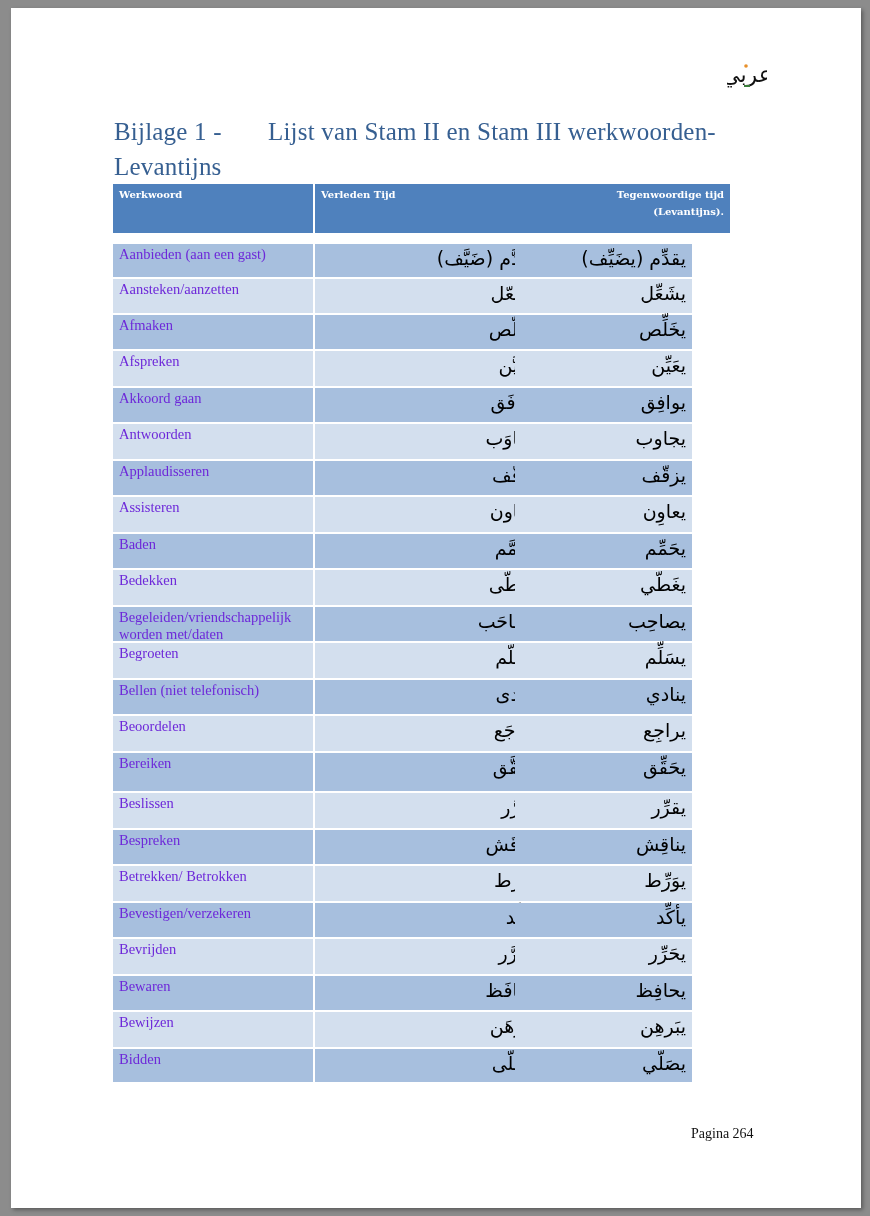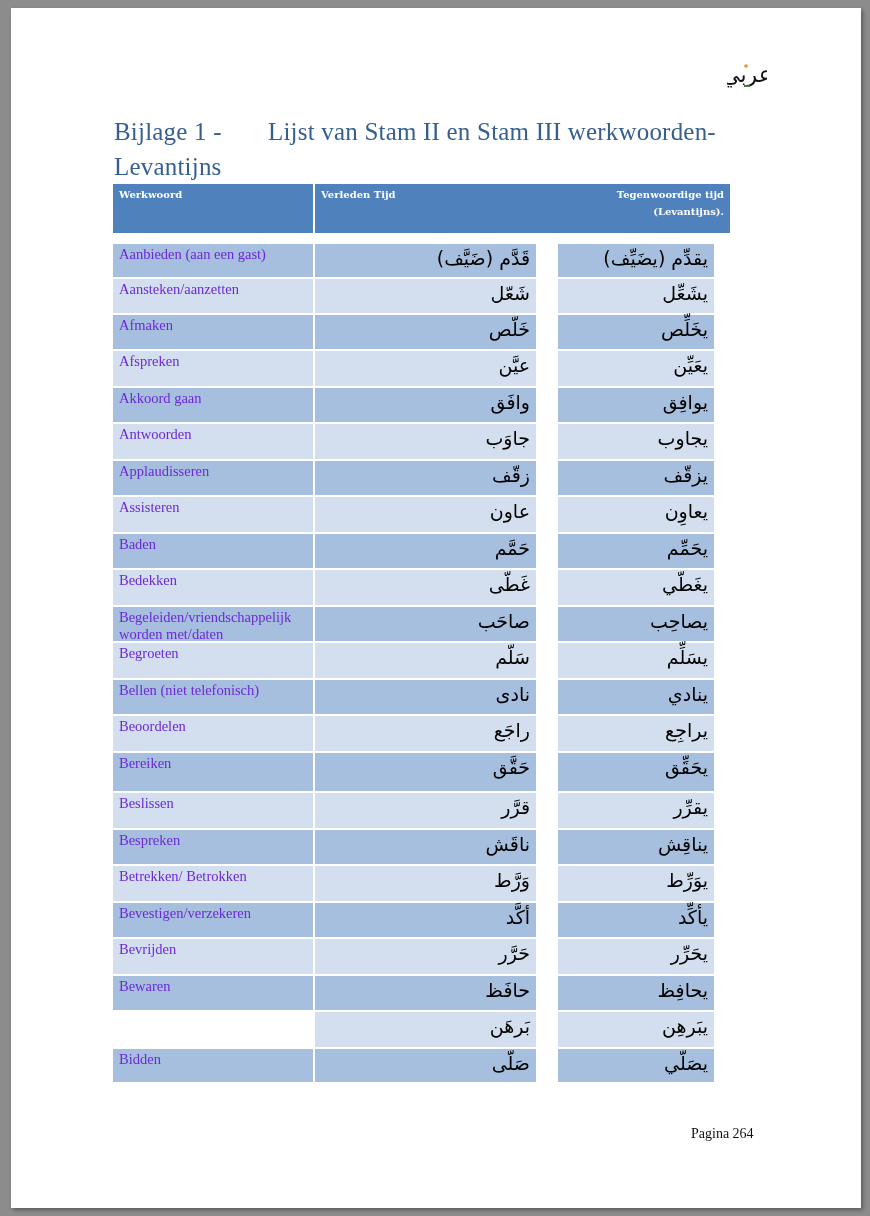--- a/index.html
+++ b/index.html
@@ -43,21 +43,21 @@
   .row { position: absolute; left: 0; width: 617px; }
   .cell {
     position: absolute; top: 0; bottom: 0; box-sizing: border-box;
   }
   .dark .cell { background: #a7bfde; }
   .light .cell { background: #d3dfee; }
   .c1 { left: 0; width: 200px; padding: 2px 0 0 6px;
         font-family: "Liberation Serif", serif; font-size: 14.5px; line-height: 17px;
         color: #6d28d9; overflow: hidden; }
   .c2 { left: 202px; width: 221px; }
-  .c3 { left: 445px; width: 156px; }
+  .c3 { left: 402px; width: 177px; }
   .ar {
     direction: rtl; text-align: right;
     font-family: "DejaVu Sans", sans-serif; font-size: 19px;
     padding: 3px 6px 12px 6px; color: #000; white-space: nowrap;
   }
   .footer {
     position: absolute; left: 680px; top: 1118px;
     font-family: "Liberation Serif", serif; font-size: 14px; color: #111;
   }
 </style>
@@ -191,20 +191,21 @@
           <div class="cell c1">Bevrijden</div>
           <div class="cell c2 ar">حَرَّر</div>
           <div class="cell c3 ar">يحَرِّر</div>
         </div>
         <div class="row dark" style="top: 792px; height: 34px;">
           <div class="cell c1">Bewaren</div>
           <div class="cell c2 ar">حافَظ</div>
           <div class="cell c3 ar">يحافِظ</div>
         </div>
         <div class="row light" style="top: 828px; height: 35px;">
+          <div class="cell c1">Bewijzen</div>
           <div class="cell c2 ar">بَرهَن</div>
           <div class="cell c3 ar">يبَرهِن</div>
         </div>
         <div class="row dark" style="top: 865px; height: 33px;">
           <div class="cell c1">Bidden</div>
           <div class="cell c2 ar">صَلّى</div>
           <div class="cell c3 ar">يصَلّي</div>
         </div>
       </div>
   </div>

